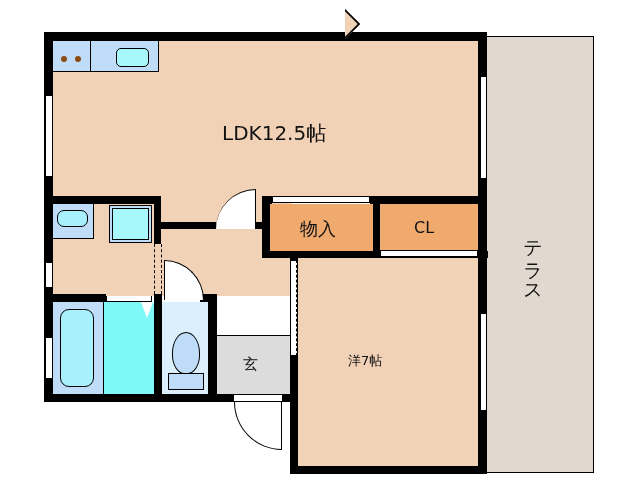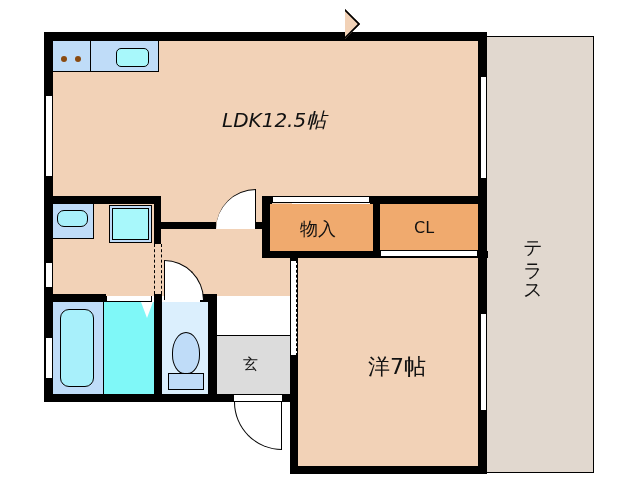--- a/index.html
+++ b/index.html
@@ -87,14 +87,14 @@
 
 <div class="abs" style="left:45px;top:95px;width:8px;height:82px;background:#fff;border:1px solid #000;"></div>
 <div class="abs" style="left:45px;top:262px;width:8px;height:26px;background:#fff;border:1px solid #000;"></div>
 <div class="abs" style="left:45px;top:337px;width:8px;height:42px;background:#fff;border:1px solid #000;"></div>
 <div class="abs" style="left:480px;top:76px;width:7px;height:103px;background:#fff;border:1px solid #000;"></div>
 <div class="abs" style="left:480px;top:313px;width:7px;height:98px;background:#fff;border:1px solid #000;"></div>
 
 <div class="abs" style="left:331px;top:16px;width:26px;height:20px;"></div>
 <div class="abs" style="left:334px;top:13px;width:22px;height:22px;background:#f2d2b7;border:2px solid #000;transform:rotate(45deg);transform-origin:center;clip-path:polygon(0 0,100% 0,100% 100%);"></div>
 
-<div class="label" style="left:222px;top:107px;font-size:20px;font-style:italic;">LDK12.5帖</div>
-<div class="label" style="left:348px;top:352px;font-size:22px;margin-left:20px;">洋7帖</div>
+<div class="label" style="left:222px;top:120px;font-size:20px;">LDK12.5帖</div>
+<div class="label" style="left:348px;top:352px;font-size:13px;">洋7帖</div>
 
 </body></html>

